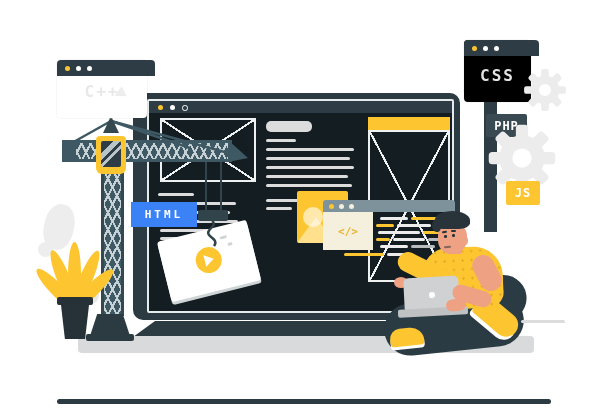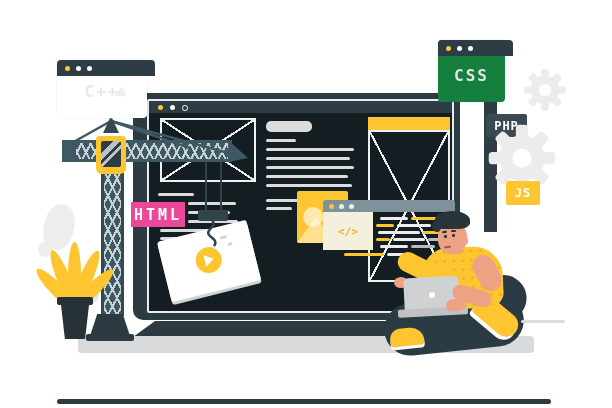--- a/index.html
+++ b/index.html
@@ -71,21 +71,21 @@
   <div class="abs xbox" style="left:368px;top:130px;width:78px;height:148px;"></div>
 
   <div class="abs" style="left:163px;top:230px;width:92px;height:62px;background:#fff;border-radius:3px;transform:rotate(-14deg);box-shadow:0 3px 0 #cfd4d6;">
     <span class="abs" style="left:33px;top:17px;width:26px;height:26px;border-radius:50%;background:#fdc631;">
       <span class="abs" style="left:9px;top:7px;border-left:9px solid #fff;border-top:6px solid transparent;border-bottom:6px solid transparent;"></span>
     </span>
     <span class="abs" style="left:62px;top:10px;width:7px;height:3px;background:#cfd4d6;border-radius:2px;"></span>
     <span class="abs" style="left:68px;top:18px;width:5px;height:3px;background:#cfd4d6;border-radius:2px;"></span>
   </div>
 
-  <div class="abs badge" style="left:131px;top:202px;width:54px;height:25px;background:#ec4899;font-size:15px;letter-spacing:3px;">
+  <div class="abs badge" style="left:131px;top:202px;width:66px;height:25px;background:#3b82f6;font-size:11px;letter-spacing:3px;">
     <span>HTML</span>
   </div>
 
   <div class="abs lattice" style="left:101px;top:170px;width:17px;height:146px;background-color:#3e5963;border-left:3px solid #35474f;border-right:3px solid #35474f;"></div>
   <div class="abs" style="left:90px;top:314px;width:40px;height:22px;background:#2c3a41;clip-path:polygon(18% 0,82% 0,100% 100%,0 100%);"></div>
   <div class="abs" style="left:86px;top:334px;width:48px;height:7px;background:#2c3a41;border-radius:2px;"></div>
   <div class="abs" style="left:62px;top:140px;width:170px;height:22px;background:#3e5963;">
     <div class="lattice" style="position:absolute;left:14px;top:3px;right:0;bottom:3px;background-color:#3e5963;"></div>
   </div>
   <div class="abs" style="left:228px;top:140px;width:20px;height:22px;background:#3e5963;clip-path:polygon(0 0,100% 82%,0 100%);"></div>
@@ -135,21 +135,21 @@
       <div class="seg" style="left: 376px; top: 238px; width: 14px; background: rgb(253, 198, 49);"></div>
       <div class="seg" style="left: 393px; top: 238px; width: 32px; background: rgb(236, 236, 236);"></div>
       <div class="seg" style="left: 428px; top: 238px; width: 16px; background: rgb(185, 188, 190);"></div>
       <div class="seg" style="left: 380px; top: 245px; width: 28px; background: rgb(236, 236, 236);"></div>
       <div class="seg" style="left: 411px; top: 245px; width: 24px; background: rgb(185, 188, 190);"></div>
       <div class="seg" style="left: 344px; top: 253px; width: 40px; background: rgb(253, 198, 49);"></div>
       <div class="seg" style="left: 387px; top: 253px; width: 26px; background: rgb(236, 236, 236);"></div>
     </div>
 
   <div class="abs" style="left:484px;top:98px;width:13px;height:134px;background:#2e3d45;"></div>
-  <div class="abs" style="left:438px;top:40px;width:67px;height:62px;background:#15803d;border-radius:4px;box-shadow:0 0 0 1px rgba(0,0,0,0.03);">
+  <div class="abs" style="left:464px;top:40px;width:67px;height:62px;background:#000000;border-radius:4px;box-shadow:0 0 0 1px rgba(0,0,0,0.03);">
     <div class="win-header" style="position:absolute;left:0;top:0;width:100%;height:16px;background:#2e3d45;border-radius:4px 4px 0 0;">
       <span class="hdot" style="background:#fdc631;"></span>
       <span class="hdot" style="background:#fff;"></span>
       <span class="hdot" style="background:#fff;"></span>
     </div>
     <div class="abs" style="left:0;top:26px;width:100%;text-align:center;font-size:16px;font-weight:bold;color:#e3e3e3;letter-spacing:2px;">CSS</div>
   </div>
   <div class="abs badge" style="left:486px;top:114px;width:41px;height:23px;background:#3a4a52;border-radius:2px;font-size:12px;letter-spacing:1px;">
     <span>PHP</span>
   </div>

